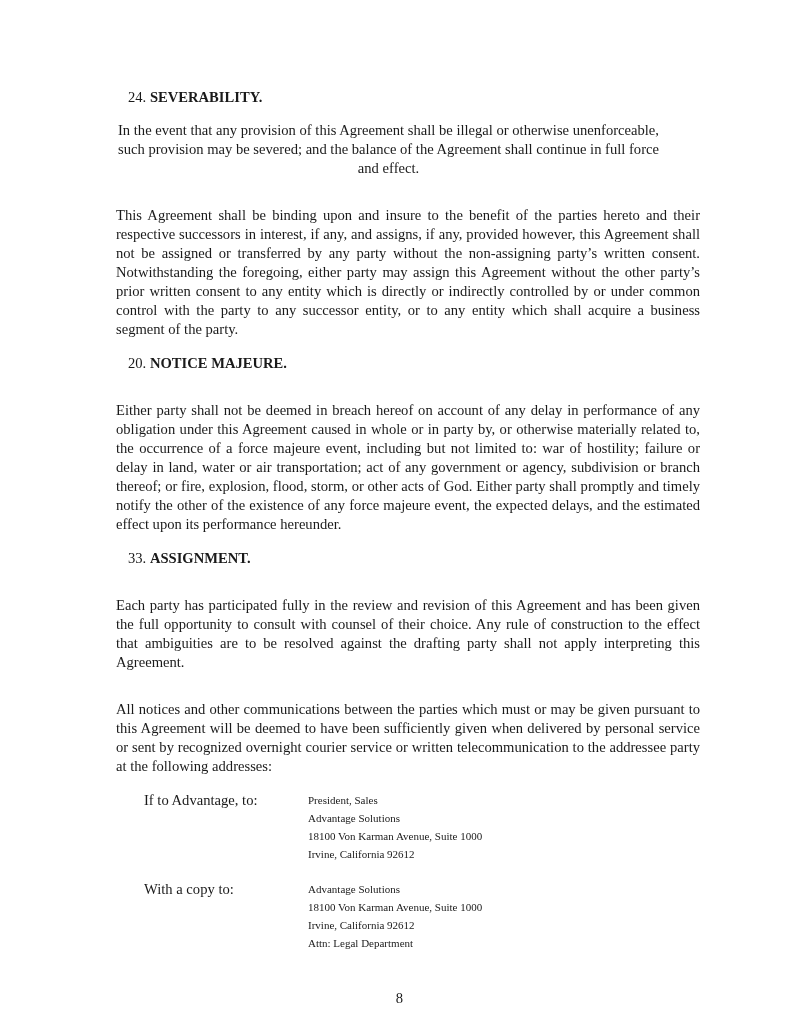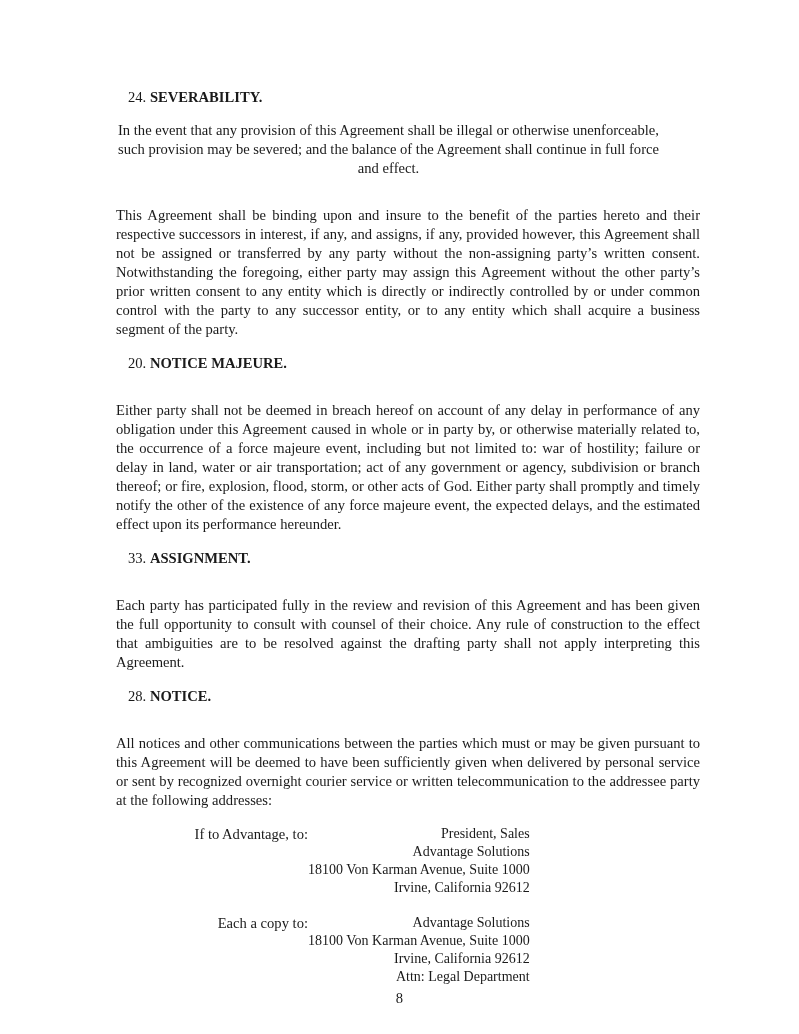--- a/index.html
+++ b/index.html
@@ -5,24 +5,24 @@
   html, body { margin: 0; padding: 0; background: #ffffff; }
   body { width: 799px; height: 1034px; position: relative; overflow: hidden;
          font-family: "Liberation Serif", "DejaVu Serif", serif; color: #1a1a1a; }
   .page { position: absolute; left: 116px; top: 88px; width: 584px; }
   .heading { font-size: 14.6px; line-height: 19px; margin: 0 0 14px 12px; }
   .heading .num { font-weight: normal; }
   .heading .title { font-weight: bold; }
   .para { font-size: 14.6px; line-height: 19px; margin: 0 0 15px 0; }
   .justify { text-align: justify; text-align-last: left; margin-top: 28px; }
   .left { text-align: center; }
-  .addr-table { margin-left: 28px; margin-top: 4px; text-align: right; }
+  .addr-table { margin-left: 28px; margin-top: 4px; }
   .addr-row { display: flex; margin-bottom: 17px; }
   .addr-label { width: 164px; font-size: 14.6px; line-height: 18px; }
-  .addr-lines { font-size: 14px; line-height: 18px; }
+  .addr-lines { font-size: 11px; line-height: 18px; }
   .page-num { position: absolute; top: 990px; left: 0; width: 799px; text-align: center;
               font-size: 14.6px; }
 </style>
 </head>
 <body>
 
 <div class="page">
 
   <section>
     <p class="heading"><span class="num">24.</span> <span class="title">SEVERABILITY.</span></p>
@@ -37,35 +37,34 @@
     <p class="heading"><span class="num">20.</span> <span class="title">NOTICE MAJEURE.</span></p>
     <p class="para justify">Either party shall not be deemed in breach hereof on account of any delay in performance of any obligation under this Agreement caused in whole or in party by, or otherwise materially related to, the occurrence of a force majeure event, including but not limited to:  war of hostility; failure or delay in land, water or air transportation; act of any government or agency, subdivision or branch thereof; or fire, explosion, flood, storm, or other acts of God.  Either party shall promptly and timely notify the other of the existence of any force majeure event, the expected delays, and the estimated effect upon its performance hereunder.</p>
   </section>
 
   <section>
     <p class="heading"><span class="num">33.</span> <span class="title">ASSIGNMENT.</span></p>
     <p class="para justify">Each party has participated fully in the review and revision of this Agreement and has been given the full opportunity to consult with counsel of their choice.  Any rule of construction to the effect that ambiguities are to be resolved against the drafting party shall not apply interpreting this Agreement.</p>
   </section>
 
   <section>
-    <p class="heading"><span class="num">28.</span> <span class="title">NOTICE.</span></p>
     <p class="para justify">All notices and other communications between the parties which must or may be given pursuant to this Agreement will be deemed to have been sufficiently given when delivered by personal service or sent by recognized overnight courier service or written telecommunication to the addressee party at the following addresses:</p>
 
     <div class="addr-table">
       <div class="addr-row">
         <div class="addr-label">If to Advantage, to:</div>
         <div class="addr-lines">
           <div>President, Sales</div>
           <div>Advantage Solutions</div>
           <div>18100 Von Karman Avenue, Suite 1000</div>
           <div>Irvine, California 92612</div>
         </div>
       </div>
       <div class="addr-row">
-        <div class="addr-label">Each a copy to:</div>
+        <div class="addr-label">With a copy to:</div>
         <div class="addr-lines">
           <div>Advantage Solutions</div>
           <div>18100 Von Karman Avenue, Suite 1000</div>
           <div>Irvine, California 92612</div>
           <div>Attn: Legal Department</div>
         </div>
       </div>
     </div>
   </section>
 </div>

